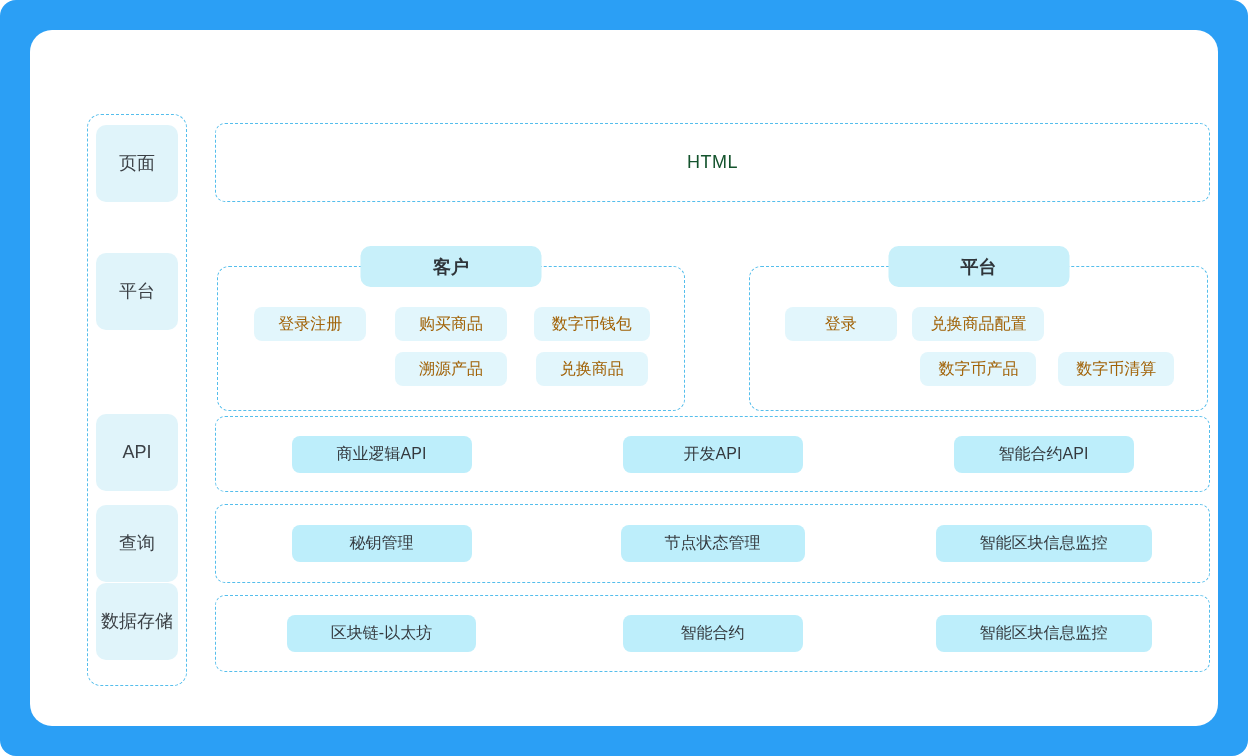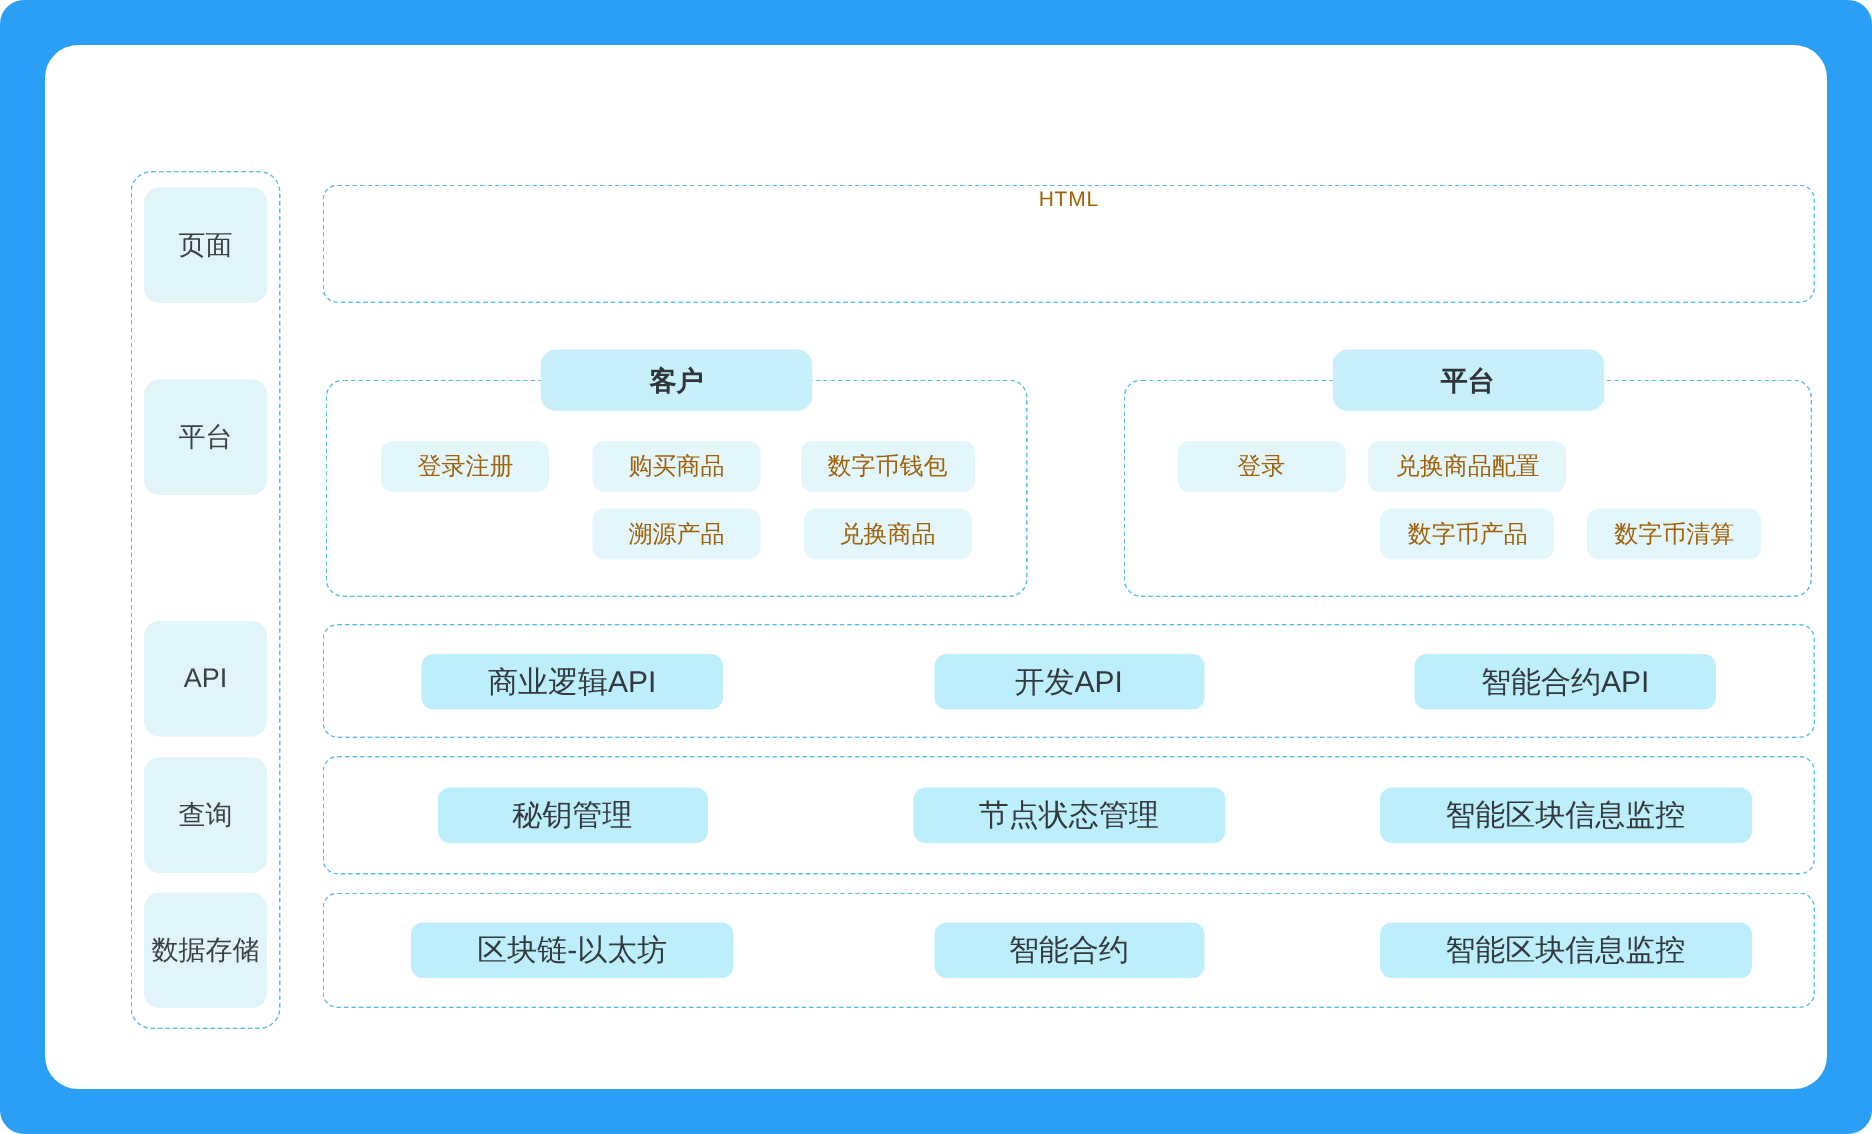--- a/index.html
+++ b/index.html
@@ -23,23 +23,23 @@
   .side{left:57px;top:84px;width:100px;height:572px;border-radius:14px;}
   .side-chip{
     position:absolute;left:50%;transform:translateX(-50%);
     width:82px;height:77px;box-sizing:border-box;padding:0 4px;
     display:flex;align-items:center;justify-content:center;text-align:center;
     background:#E0F4FA;border-radius:10px;
     color:#3B4045;font-size:18px;line-height:1.35;
   }
   
   .html-box{left:185px;top:93px;width:995px;height:79px;border-radius:10px;
-    display:flex;align-items:flex-start;justify-content:center;
-    font-size:14px;color:#a16207;letter-spacing:.5px;}
-  .group-box{top:223px;height:145px;border-radius:12px;}
+    display:flex;align-items:center;justify-content:center;
+    font-size:18px;color:#14532d;letter-spacing:.5px;}
+  .group-box{top:236px;height:145px;border-radius:12px;}
   .group-box.client{left:187px;width:468px;}
   .group-box.platform{left:719px;width:459px;}
   .tab{
     position:absolute;top:-21px;left:50%;transform:translateX(-50%);
     width:181px;height:41px;background:#C8F0FA;border-radius:10px;
     display:flex;align-items:center;justify-content:center;
     font-size:18px;font-weight:bold;color:#2F353A;
   }
   .ggrid{
     display:grid;grid-template-columns:repeat(3,1fr);
@@ -56,35 +56,35 @@
   .api-box{top:386px;height:76px;}
   .query-box{top:474px;height:79px;}
   .storage-box{top:565px;height:77px;}
   .rgrid{
     position:absolute;inset:0;display:grid;grid-template-columns:repeat(3,1fr);
     align-items:center;justify-items:center;
   }
   .chip-lg{
     min-width:180px;box-sizing:border-box;height:37px;padding:0 44px;
     display:flex;align-items:center;justify-content:center;white-space:nowrap;
-    background:#BDEEFB;border-radius:8px;font-size:20px;color:#34393E;
+    background:#BDEEFB;border-radius:8px;font-size:16px;color:#34393E;
   }
 </style>
 </head>
 <body>
 
 <div class="frame"></div>
 <div class="panel">
 
   <div class="dbox side">
     <div class="side-chip" style="top:10px">页面</div>
     <div class="side-chip" style="top:138px">平台</div>
     <div class="side-chip" style="top:299px">API</div>
     <div class="side-chip" style="top:390px">查询</div>
-    <div class="side-chip" style="top:480px">数据存储</div>
+    <div class="side-chip" style="top:468px">数据存储</div>
   </div>
 
   <div class="dbox html-box">
     <span>HTML</span>
   </div>
 
   <div class="dbox group-box client">
     <div class="tab">客户</div>
     <div class="ggrid">
       <div class="chip-sm">登录注册</div>

